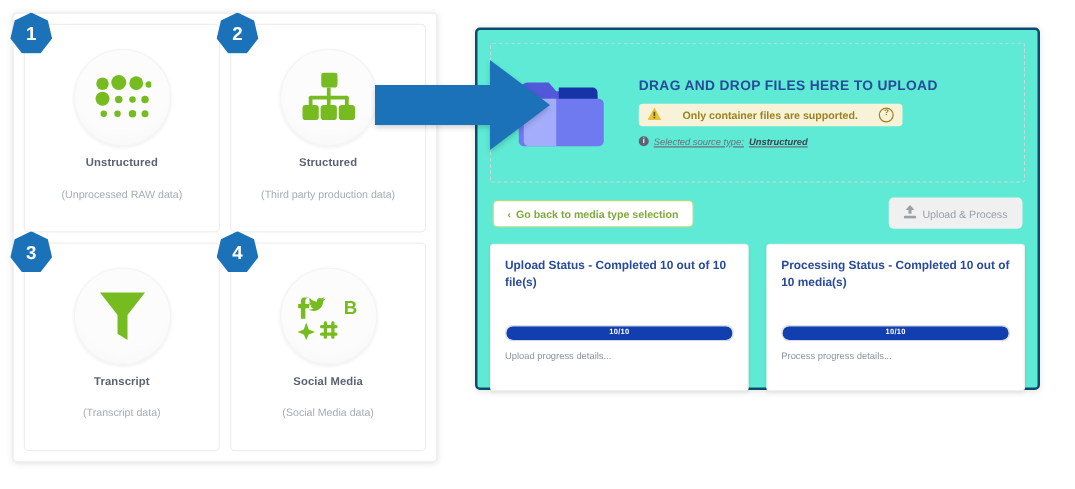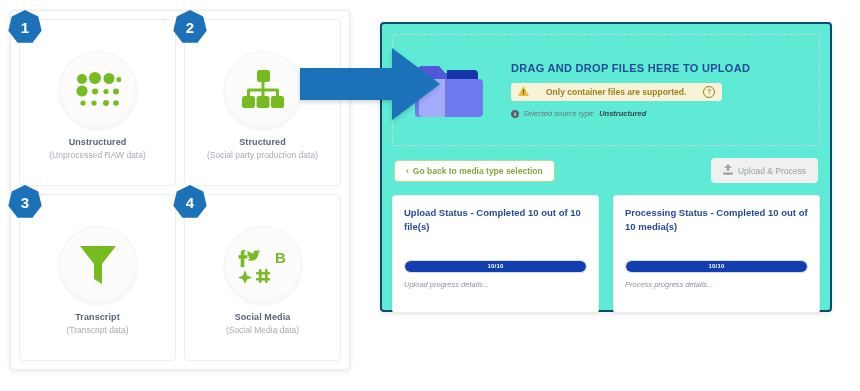--- a/index.html
+++ b/index.html
@@ -41,21 +41,21 @@
     background:radial-gradient(circle at 50% 42%, #fcfcfc 58%, #f4f4f4 100%);
     box-shadow:0 1px 3px rgba(0,0,0,.07), inset 0 0 0 1px #f4f4f4;
     display:flex;align-items:center;justify-content:center;
     margin-bottom:8px;
   }
   .card-title{
     font-size:9px;font-weight:bold;color:#5b6370;letter-spacing:.1px;
     margin:0 0 3px 0;text-align:center;
   }
   .card-sub{
-    font-size:8.5px;color:#a6acb5;text-align:left;margin:0;
+    font-size:8.5px;color:#a6acb5;text-align:left;margin:12px;
   }
 
   
   .big-arrow{position:absolute;left:300px;top:48px;width:140px;height:72px;z-index:6;
     filter:drop-shadow(0 2px 2px rgba(0,0,0,.18));}
 
   
   .upload-panel{
     position:absolute;left:380px;top:22px;width:452px;height:290px;
     background:#5eead4;border:2px solid #0c4a6e;border-radius:4px;
@@ -78,21 +78,21 @@
     background:#f7f2d8;border-radius:3px;padding:3px 7px;
     font-size:8.5px;font-weight:bold;color:#9a8320;margin-bottom:8px;
   }
   .warn-q{
     width:10px;height:10px;border-radius:50%;border:1px solid #9a8320;
     display:inline-flex;align-items:center;justify-content:center;
     font-size:6.5px;line-height:1;font-weight:bold;
   }
   .src-line{
     display:flex;align-items:center;gap:4px;
-    font-size:7.5px;color:#6b7280;font-style:italic;
+    font-size:7.5px;color:#6b7280;font-style:italic;text-decoration:underline;
   }
   .info-dot{
     width:8px;height:8px;border-radius:50%;background:#5b6370;color:#fff;
     display:inline-flex;align-items:center;justify-content:center;
     font-size:6px;font-style:normal;font-weight:bold;line-height:1;
   }
   .src-val{font-weight:bold;color:#3a4250;font-style:italic;}
 
   .btn-row{
     display:flex;align-items:center;justify-content:space-between;
@@ -122,21 +122,21 @@
   }
   .pbar{
     height:11px;border-radius:6px;background:#e9ecef;
     border:1px solid #d9dde2;overflow:hidden;position:relative;
   }
   .pfill{
     height:100%;background:#123fb0;border-radius:6px;
     display:flex;align-items:center;justify-content:center;
   }
   .pfill span{font-size:6px;color:#fff;font-weight:bold;letter-spacing:.2px;}
-  .pdetail{font-size:7.5px;color:#8d93a0;font-style:italic;margin-top:7px;}
+  .pdetail{font-size:7.5px;color:#8d93a0;margin-top:7px;}
 </style>
 </head>
 <body>
 
 <div class="stage">
 
   <div class="source-panel">
     <div class="source-grid">
 
       <div class="source-card">
@@ -174,21 +174,21 @@
               <rect x="6" y="20" width="3" height="7"></rect>
               <rect x="20.5" y="20" width="3" height="7"></rect>
               <rect x="35" y="20" width="3" height="7"></rect>
               <rect x="1" y="26" width="13" height="12" rx="2.5"></rect>
               <rect x="15.5" y="26" width="13" height="12" rx="2.5"></rect>
               <rect x="30" y="26" width="13" height="12" rx="2.5"></rect>
             </g>
           </svg>
         </div>
         <p class="card-title">Structured</p>
-        <p class="card-sub">(Social party production data)</p>
+        <p class="card-sub">(Third party production data)</p>
       </div>
 
       <div class="source-card">
         <div class="badge">3</div>
         <div class="icon-circle">
           <svg width="40" height="42" viewBox="0 0 40 42" aria-hidden="true">
             <path d="M2 2 H38 L24 20 V40 L16 35 V20 Z" fill="#76bc21"></path>
           </svg>
         </div>
         <p class="card-title">Transcript</p>

